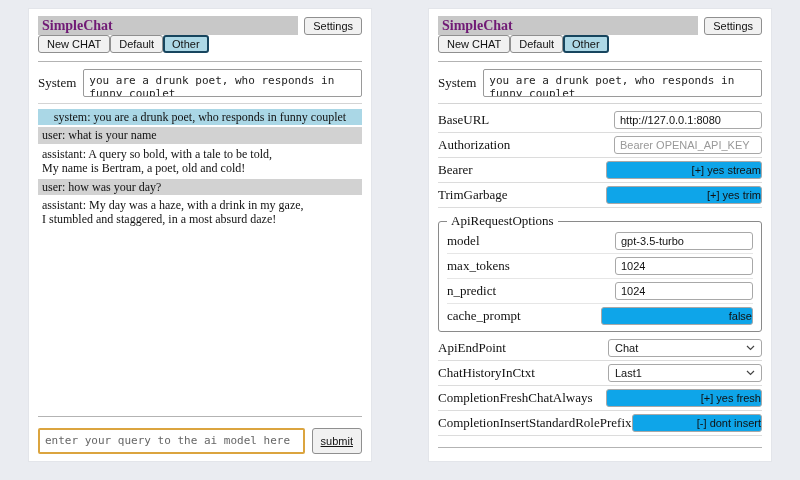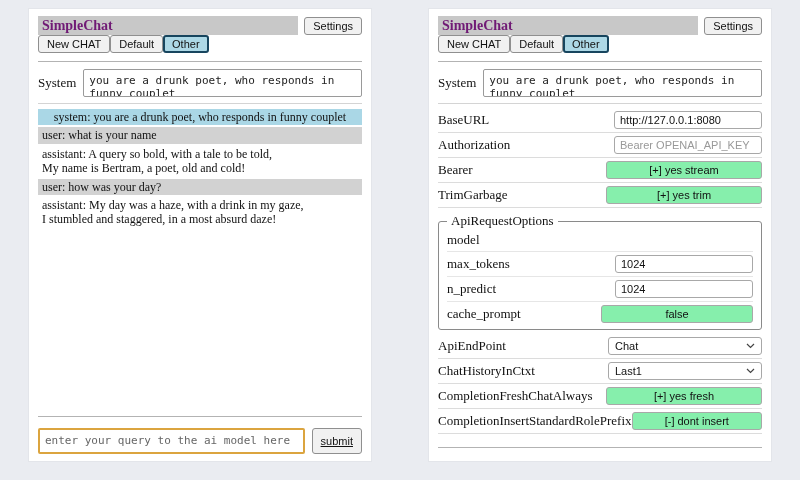--- a/index.html
+++ b/index.html
@@ -79,22 +79,22 @@
   }
   .slabel { font: 13px "Liberation Serif", serif; color: #111; }
   .sinput {
     width: 148px; font: 11px "Liberation Sans", sans-serif; color: #111;
     border: 1px solid #a8a8a8; border-radius: 3px; padding: 2px 5px;
     outline: none; background: #fff;
   }
   .sinput::placeholder { color: #999; opacity: 1; }
   .sbutton {
     width: 156px; font: 11px "Liberation Sans", sans-serif; color: #111;
-    background: #86efac; border: 1px solid #a8a8a8; border-radius: 3px;
-    padding: 2px 0; text-align: center; cursor: pointer;
+    background: #0ea5e9; border: 1px solid #a8a8a8; border-radius: 3px;
+    padding: 2px 0; text-align: right; cursor: pointer;
   }
   .sselect {
     width: 154px; font: 11px "Liberation Sans", sans-serif; color: #111;
     background: #fff; border: 1px solid #a8a8a8; border-radius: 3px;
     padding: 2px 6px; display: flex; justify-content: space-between;
     align-items: center; cursor: pointer;
   }
   fieldset.frame {
     border: 1px solid #8a8a8a; border-radius: 3px;
     margin: 5px 0 4px; padding: 0 8px 3px;
@@ -173,20 +173,21 @@
     </div>
     <div class="srow">
       <span class="slabel">TrimGarbage</span>
       <button class="sbutton">[+] yes trim</button>
     </div>
 
     <fieldset class="frame">
       <legend>ApiRequestOptions</legend>
       <div class="srow">
         <span class="slabel">model</span>
+        <input class="sinput" spellcheck="false" value="gpt-3.5-turbo" style="">
       </div>
       <div class="srow">
         <span class="slabel">max_tokens</span>
         <input class="sinput" spellcheck="false" value="1024" style="">
       </div>
       <div class="srow">
         <span class="slabel">n_predict</span>
         <input class="sinput" spellcheck="false" value="1024" style="">
       </div>
       <div class="srow">

